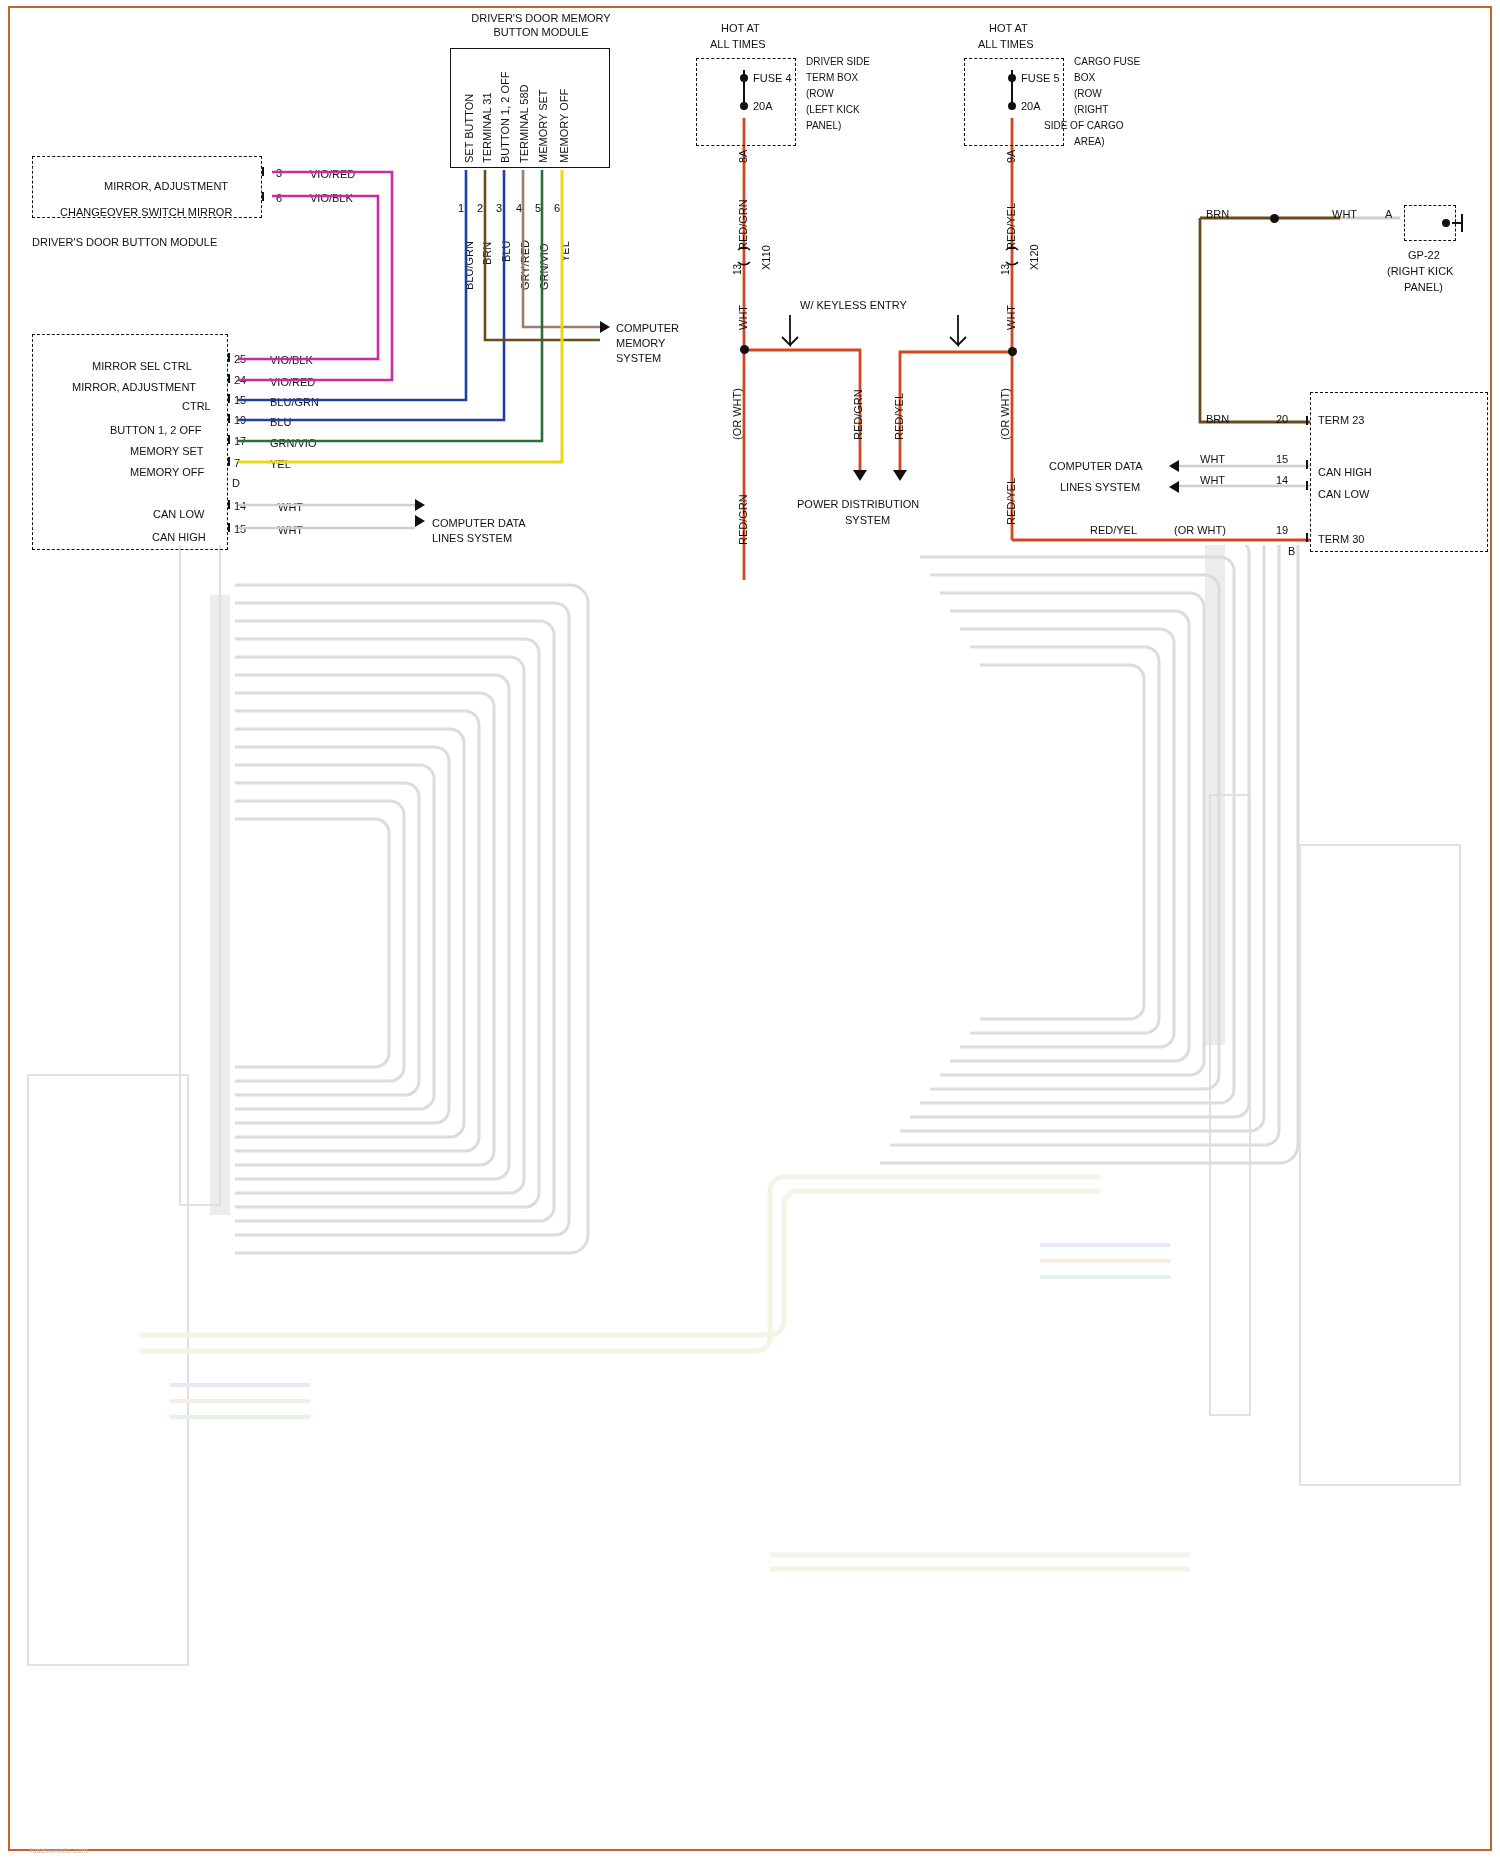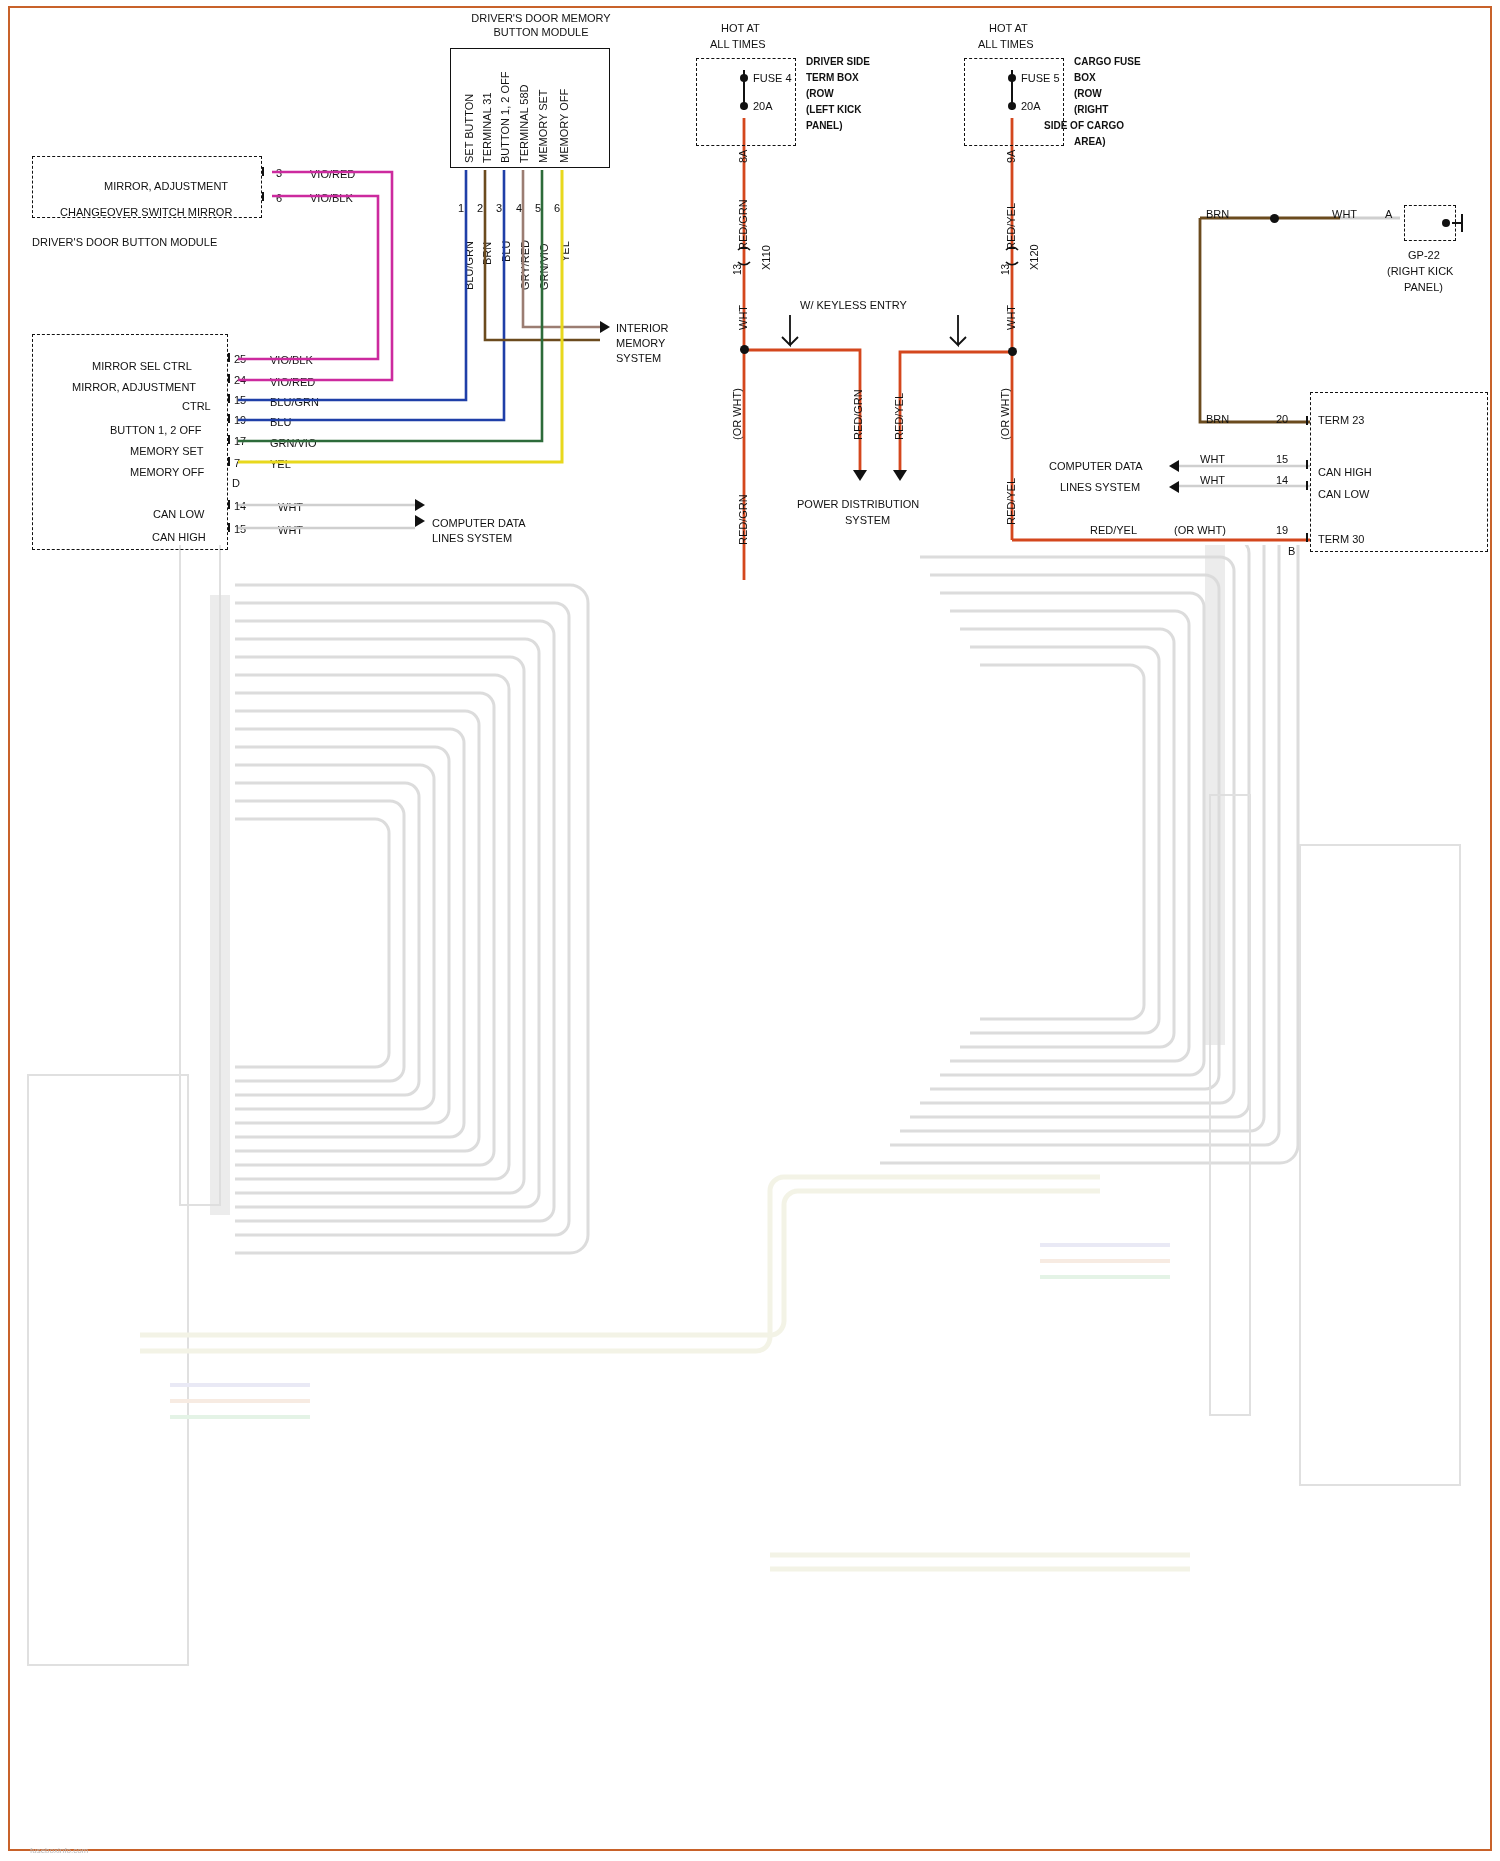--- a/index.html
+++ b/index.html
@@ -1,20 +1,20 @@
 <!DOCTYPE html>
 <html><head>
 <meta charset="utf-8">
 <style>
   html,body{margin:0;padding:0;background:#ffffff;}
   body{font-family:"Liberation Sans", sans-serif;}
   #page{position:relative;width:1500px;height:1861px;background:#ffffff;overflow:hidden;}
   #frame{position:absolute;left:8px;top:6px;width:1484px;height:1845px;border:2px solid #c8622a;box-sizing:border-box;}
   .lbl{position:absolute;font-size:11px;color:#111;line-height:12px;white-space:pre;}
-  .lbl.sm{font-size:10px;line-height:11px;font-weight:bold;}
+  .lbl.sm{font-size:10px;line-height:11px;}
   .vert{position:absolute;font-size:11px;color:#111;white-space:nowrap;transform-origin:0 0;transform:rotate(-90deg);}
   .box{position:absolute;border:1.5px solid #111;box-sizing:border-box;background:transparent;}
   .dash{position:absolute;border:1.5px dashed #111;box-sizing:border-box;background:transparent;}
   .dot{position:absolute;width:9px;height:9px;border-radius:50%;background:#111;}
   .bgimg{position:absolute;left:0;top:0;width:100%;height:100%;}
   .faded{position:absolute;opacity:.30;}
   .arrow-r{position:absolute;width:0;height:0;border-top:6px solid transparent;border-bottom:6px solid transparent;border-left:10px solid #111;}
   .arrow-l{position:absolute;width:0;height:0;border-top:6px solid transparent;border-bottom:6px solid transparent;border-right:10px solid #111;}
   .arrow-d{position:absolute;width:0;height:0;border-left:7px solid transparent;border-right:7px solid transparent;border-top:11px solid #111;}
   .pin{position:absolute;font-size:11px;color:#111;}
@@ -206,21 +206,21 @@
 
     <path d="M1200 218 H1340" fill="none" stroke="#6b4b1e" stroke-width="2.8"></path>
     <path d="M1200 218 V422 H1310" fill="none" stroke="#6b4b1e" stroke-width="2.8"></path>
     <path d="M1340 218 H1400" fill="none" stroke="#cfcfcf" stroke-width="2.8"></path>
 
     <path d="M1175 466 H1310" fill="none" stroke="#cfcfcf" stroke-width="2.6"></path>
     <path d="M1175 486 H1310" fill="none" stroke="#cfcfcf" stroke-width="2.6"></path>
   </svg>
 
   <div class="arrow-r" style="left:600px;top:321px;"></div>
-  <div class="lbl" style="left:616px;top:322px;">INTERIOR</div>
+  <div class="lbl" style="left:616px;top:322px;">COMPUTER</div>
   <div class="lbl" style="left:616px;top:337px;">MEMORY</div>
   <div class="lbl" style="left:616px;top:352px;">SYSTEM</div>
 
   <div class="arrow-r" style="left:415px;top:499px;"></div>
   <div class="arrow-r" style="left:415px;top:515px;"></div>
   <div class="lbl" style="left:432px;top:517px;">COMPUTER DATA</div>
   <div class="lbl" style="left:432px;top:532px;">LINES SYSTEM</div>
 
   <div class="lbl" style="left:721px;top:22px;">HOT AT</div>
   <div class="lbl" style="left:710px;top:38px;">ALL TIMES</div>

